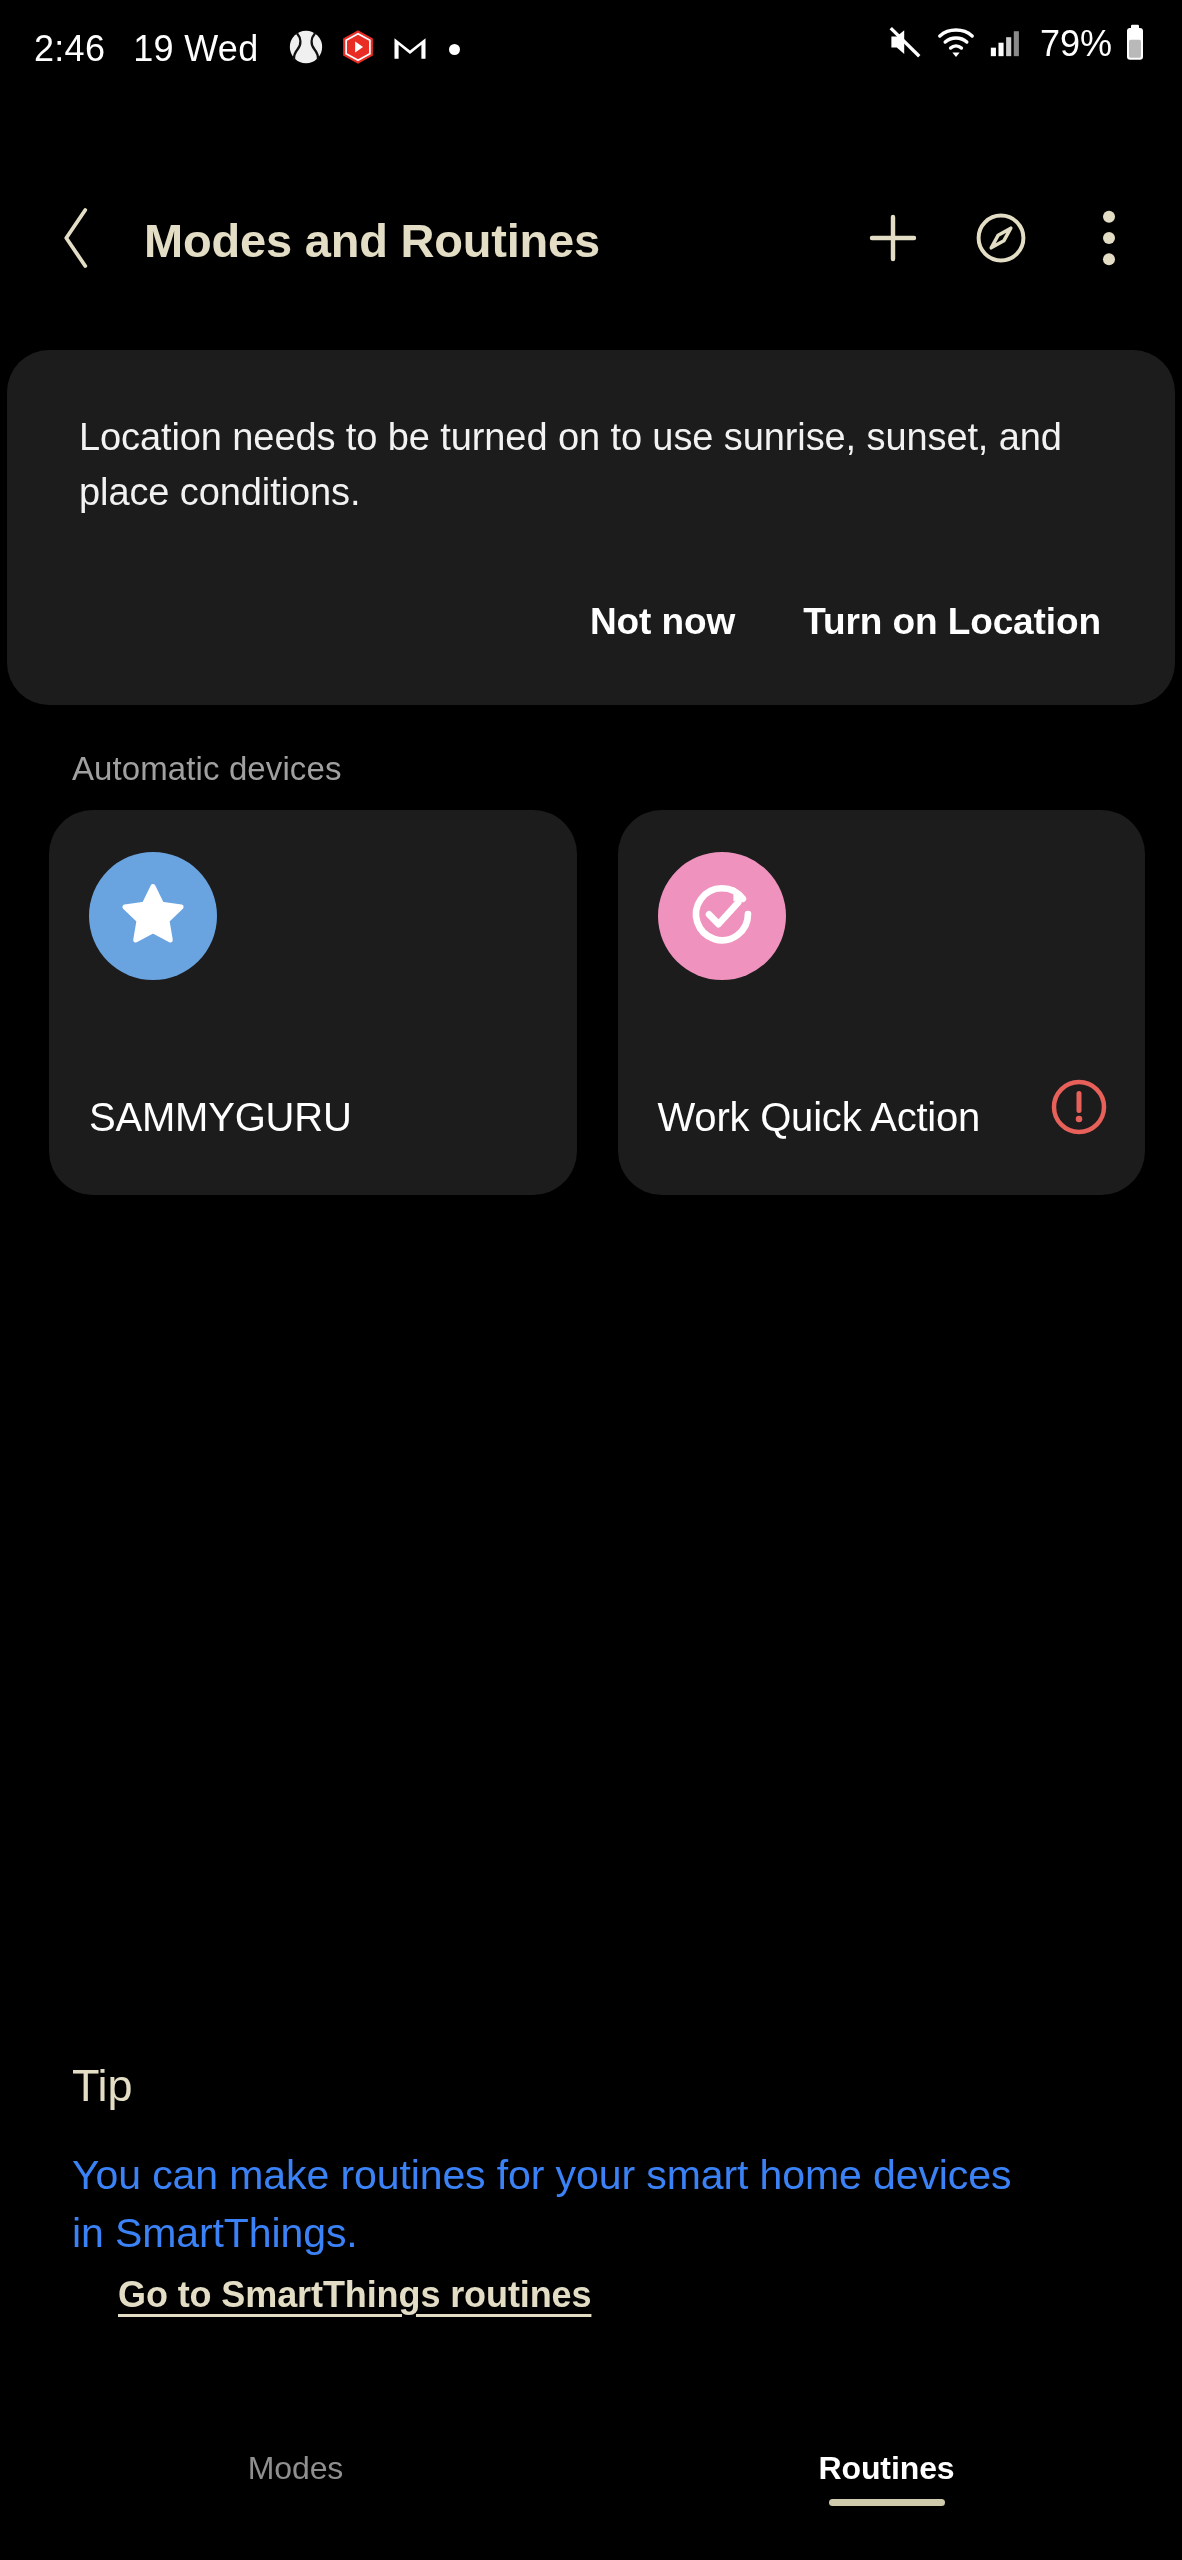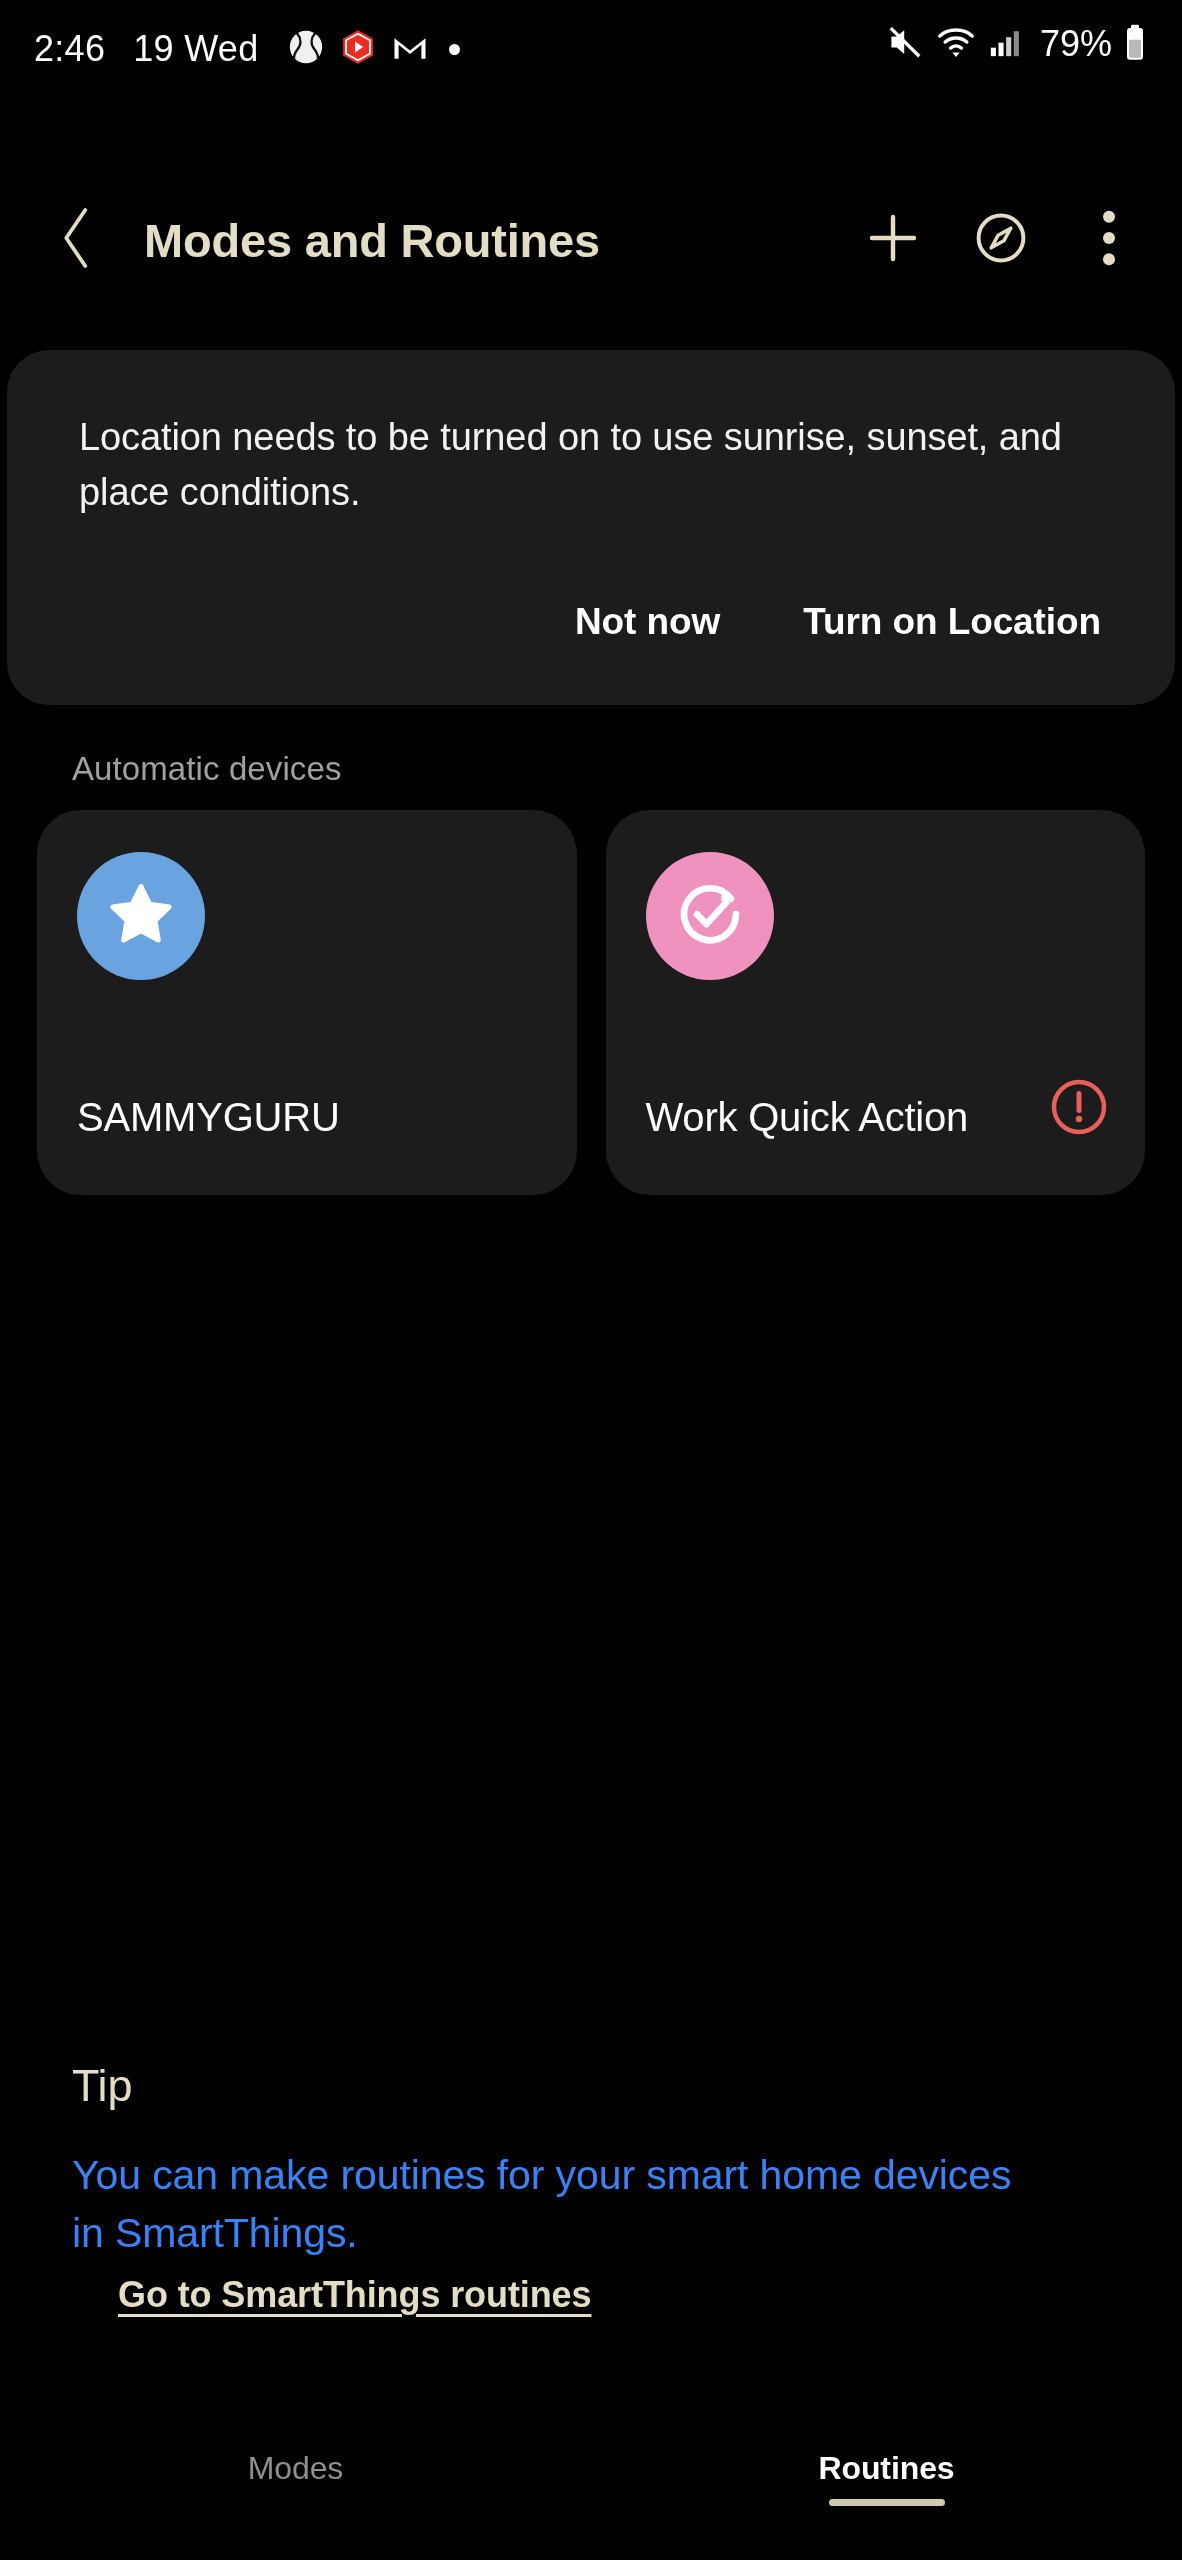--- a/index.html
+++ b/index.html
@@ -93,21 +93,21 @@
   .loc-text {
     color: #f2f2f2;
     font-size: 38px;
     line-height: 55px;
     max-width: 1030px;
     letter-spacing: -0.1px;
   }
   .loc-actions {
     position: absolute;
     right: 40px; bottom: 48px;
-    display: flex; align-items: center; gap: 15px; text-align: right;
+    display: flex; align-items: center; gap: 0; text-align: right;
   }
   .loc-btn {
     color: #ffffff;
     font-size: 37px;
     font-weight: 700;
     padding: 14px 34px;
     letter-spacing: -0.1px;
     white-space: nowrap;
   }
 
@@ -127,20 +127,21 @@
     width: 1108px; height: 385px;
     display: flex;
     gap: 29px;
   }
   .routine-card {
     position: relative;
     width: 540px; height: 385px;
     background: #1c1c1c;
     border-radius: 44px;
     padding: 42px 40px 0 40px;
+    margin-left: 12px;
   }
   .routine-avatar {
     width: 128px; height: 128px;
     border-radius: 50%;
     display: flex; align-items: center; justify-content: center;
   }
   .routine-name {
     position: absolute;
     left: 40px;
     bottom: 42px;

